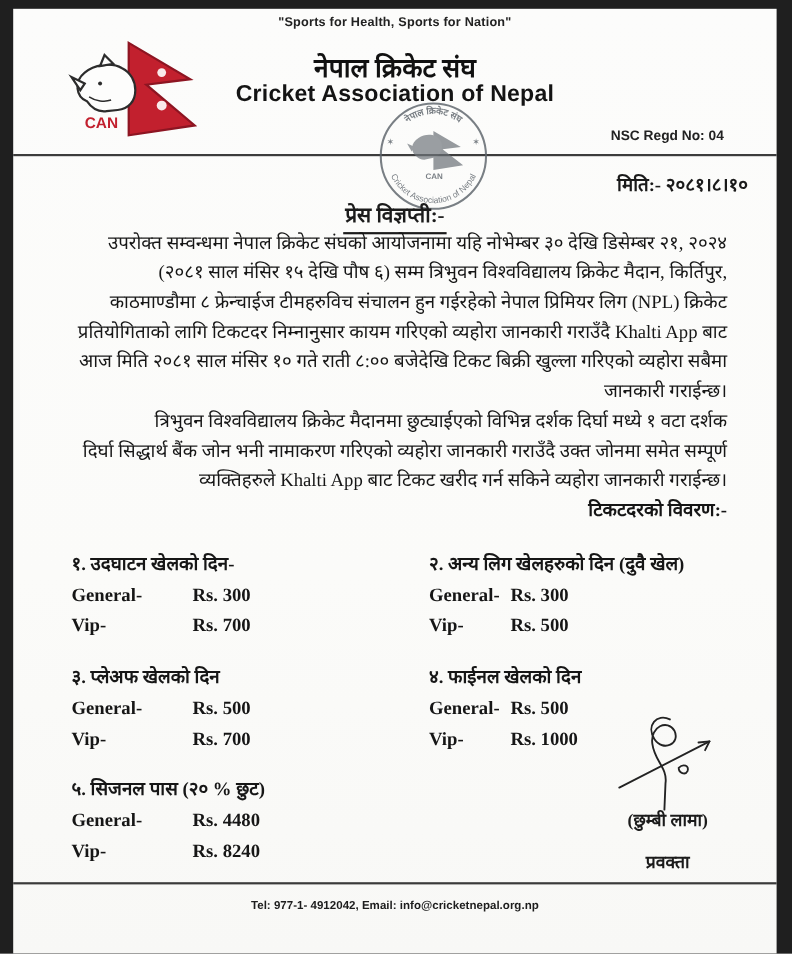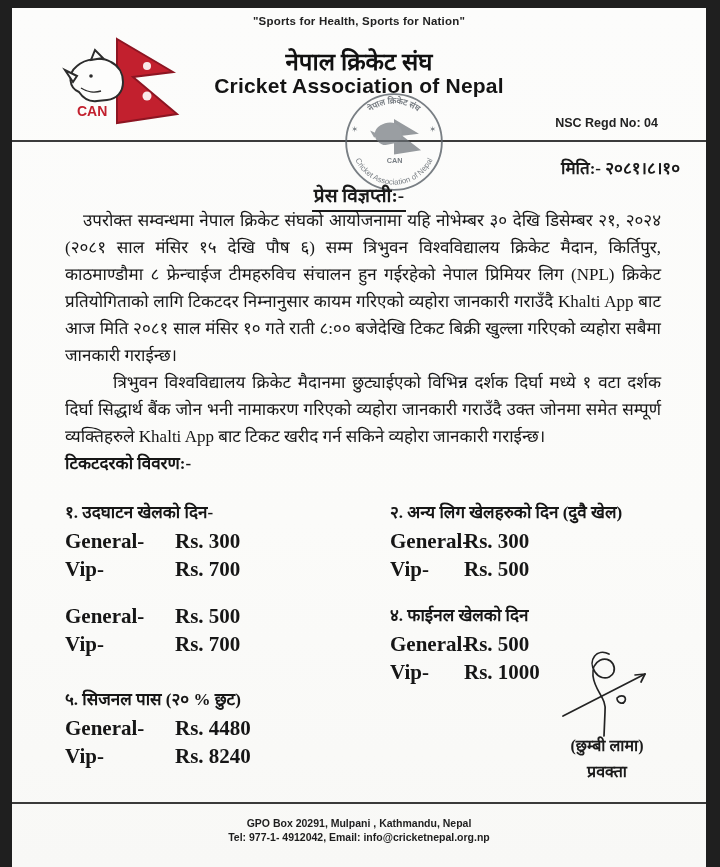--- a/index.html
+++ b/index.html
@@ -62,42 +62,42 @@
     position:absolute; top:174px; left:0; right:0; text-align:center;
   }
   .pr-title span {
     font-size:19px; font-weight:bold; border-bottom:2px solid #1b1b1b;
     padding:0 2px 4px 2px;
   }
   .body-block {
     position:absolute; left:53px; top:199px; width:596px;
     font-size:17px; line-height:27px; text-align:justify; color:#161616;
   }
-  .body-block p { margin:0; }
+  .body-block p { margin:0;text-align:right; }
   .p-indent-sm { text-indent:18px; }
   .p-indent-lg { text-indent:48px; }
 
   .rates-heading { font-weight:bold; font-size:17px; margin-top:1px; text-align:left; text-indent:0; }
 
   .rates-row { display:grid; grid-template-columns:325px 1fr; margin-top:22px; }
   .sec-title { font-weight:bold; font-size:17px; line-height:28px; }
-  .price-line { display:flex; font-weight:bold; font-size:21px; line-height:28px;
+  .price-line { display:flex; font-weight:bold; font-size:17px; line-height:28px;
     font-family:"Liberation Serif","DejaVu Serif",serif; }
   .col-left  .price-line .lbl { width:110px; }
   .col-right .price-line .lbl { width:74px; }
 
-  .season-block { }
+  .season-block { margin-top:18px; }
 
   
   .signature {
     position:absolute; left:520px; top:638px; width:150px; text-align:center;font-family:Liberation Serif, serif;
   }
   .sig-svg { width:120px; height:92px; display:block; margin:0 auto; }
   .sig-name { font-size:16px; font-weight:bold; margin-top:-4px; }
-  .sig-post { font-size:16px; font-weight:bold; margin-top:4px; }
+  .sig-post { font-size:16px; font-weight:bold; margin-top:16px; }
 
   
   .rule-bottom {
     position:absolute; left:0; right:0; top:794px; height:2px; background:#3a3a3a;
   }
   .footer {
     position:absolute; top:808px; left:0; right:0; text-align:center;
     font-family:"Liberation Sans","DejaVu Sans",sans-serif;
     font-weight:bold; font-size:10.5px; line-height:14px; color:#1d1d1d;
   }
@@ -188,20 +188,21 @@
           </div>
           <div class="price-line">
             <span class="lbl">Vip-</span>
             <span class="val">Rs. 500</span>
           </div>
         </div>
       </div>
 
       <div class="rates-row" style="margin-top:19px;">
         <div class="col-left">
+          <div class="sec-title">३. प्लेअफ खेलको दिन</div>
           <div class="price-line">
             <span class="lbl">General-</span>
             <span class="val">Rs. 500</span>
           </div>
           <div class="price-line">
             <span class="lbl">Vip-</span>
             <span class="val">Rs. 700</span>
           </div>
         </div>
         <div class="col-right">
@@ -238,18 +239,17 @@
           <path d="M98 28 L88 29 M98 28 L94 36"></path>
           <path d="M70 52 C74 48 80 50 78 55 C76 59 70 57 70 52 Z"></path>
         </g>
       </svg>
       <div class="sig-name">(छुम्बी लामा)</div>
       <div class="sig-post">प्रवक्ता</div>
     </div>
 
     <div class="rule-bottom"></div>
     <div class="footer">
-      <div>GPO Box 20291, Mulpani , Kathmandu, Nepal</div>
       <div>Tel: 977-1- 4912042, Email: info@cricketnepal.org.np</div>
     </div>
 
   </div>
 </div>
 
 </body></html>

